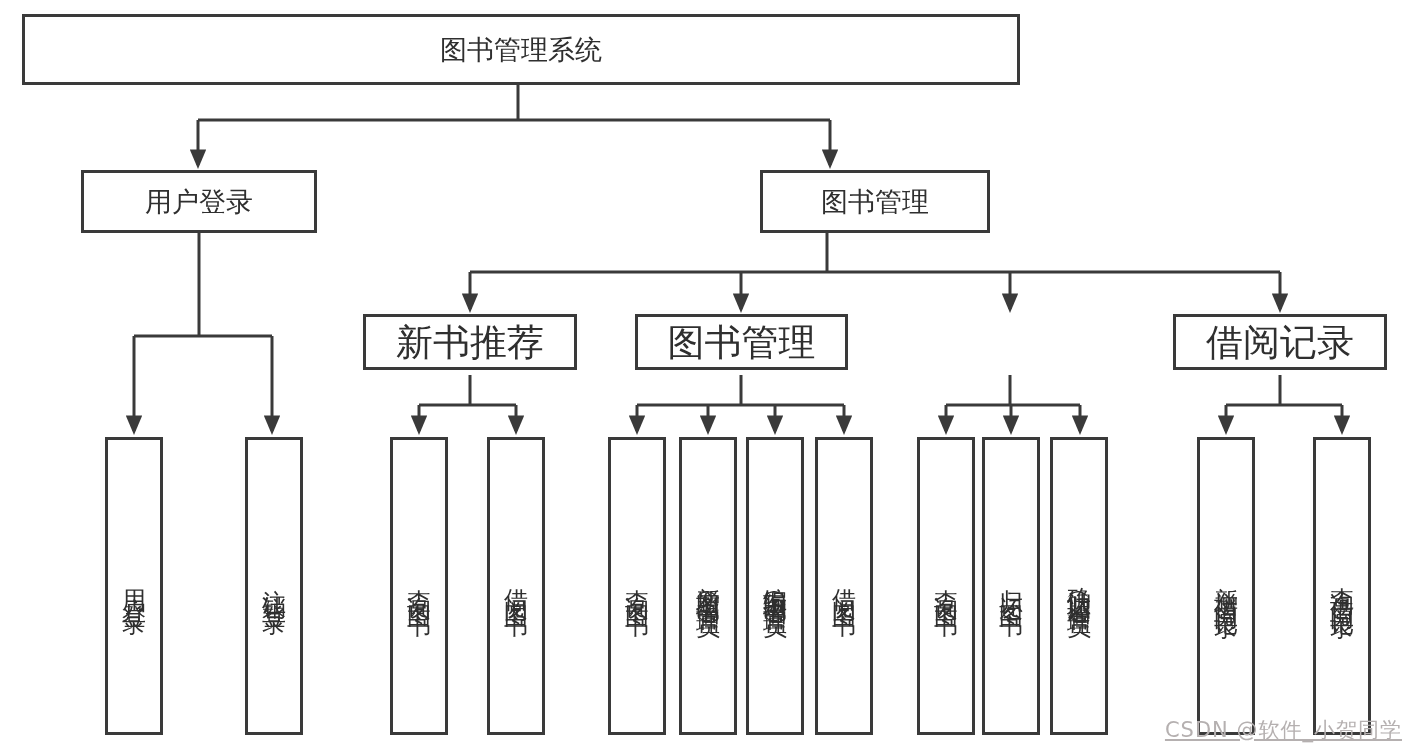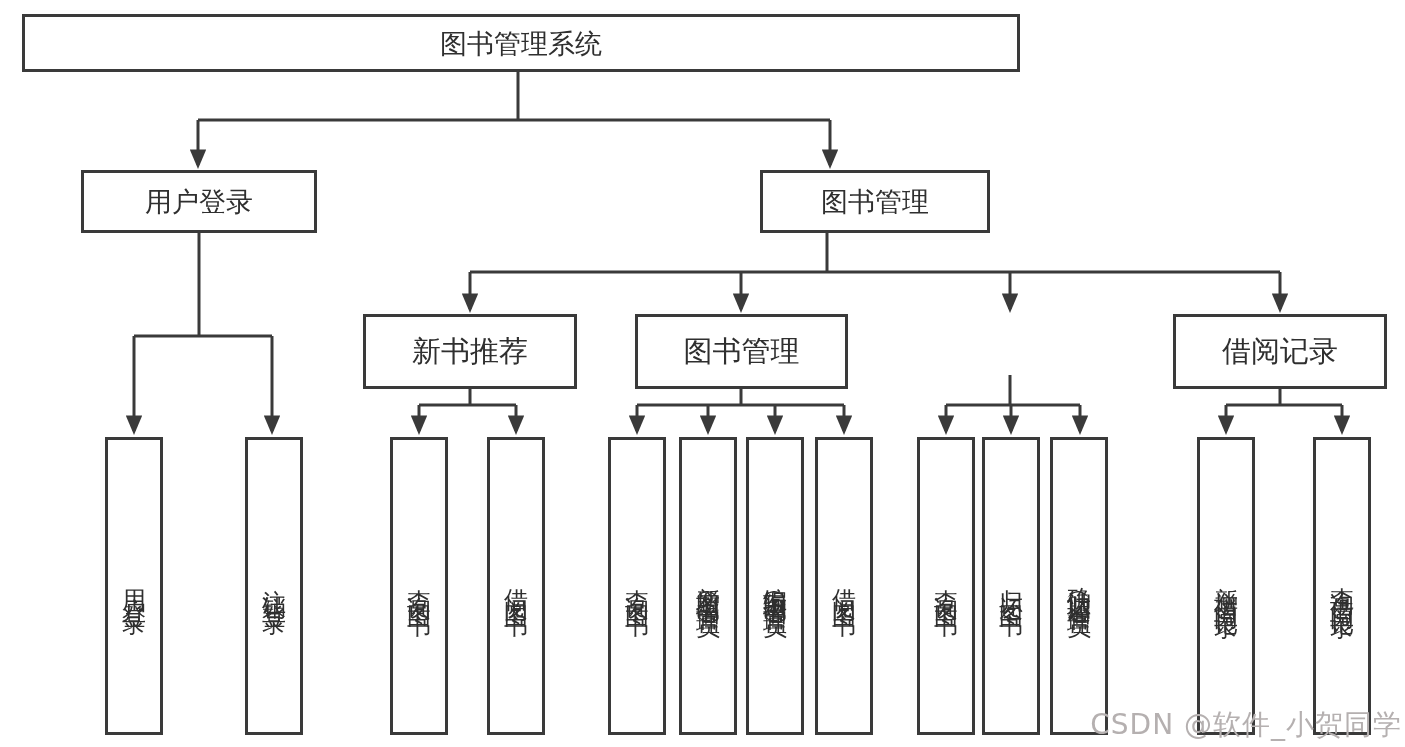--- a/index.html
+++ b/index.html
@@ -11,41 +11,42 @@
     overflow:hidden;
   }
   svg.connectors { position:absolute; left:0; top:0; }
   .box {
     position:absolute; box-sizing:border-box;
     border:3px solid var(--line,#3a3a3a);
     background:#fff;
     display:flex; align-items:center; justify-content:center;
     line-height:1;
   }
-  .root { left:22px; top:14px;  width:998px; height:58px; font-size:27px; }
+  .root { left:22px; top:14px;  width:998px; height:71px; font-size:27px; }
   .l2   { top:170px; height:63px; font-size:27px; }
   .l2.a { left:81px;  width:236px; }
   .l2.b { left:712px; width:230px;margin-left:48px; }
-  .l3   { top:314px; height:75px; font-size:29px; }
+  .l3   { top:314px; height:56px; font-size:37px; }
   .l3.g0 { left:363px;  width:214px; }
   .l3.g1 { left:635px;  width:213px; }
   .l3.g2 { left:903px;  width:215px; }
   .l3.g3 { left:1173px; width:214px; }
   .leaf { top:437px; width:58px; height:298px; font-size:24px; }
   .vtext {
     writing-mode:vertical-rl; text-orientation:mixed;
     white-space:nowrap;
   }
   .ls4 { letter-spacing:8px; }
   .ls6 { letter-spacing:6px; }
   .ls9 { letter-spacing:4px; }
   .watermark {
     position:absolute; right:3px; bottom:3px;
-    font-size:28px; letter-spacing:1px;
+    font-size:21px; letter-spacing:1px;
     color:var(--watermark,#b5b0b0);
+    text-decoration:underline;
   }
 </style>
 </head>
 <body>
 
 <div class="canvas">
 
   <svg class="connectors" width="1405" height="747" viewBox="0 0 1405 747" aria-hidden="true">
     <defs>
       <marker id="arrow" viewBox="0 0 10 10" refX="8" refY="5" markerWidth="6.5" markerHeight="5.5" orient="auto" preserveAspectRatio="none">

